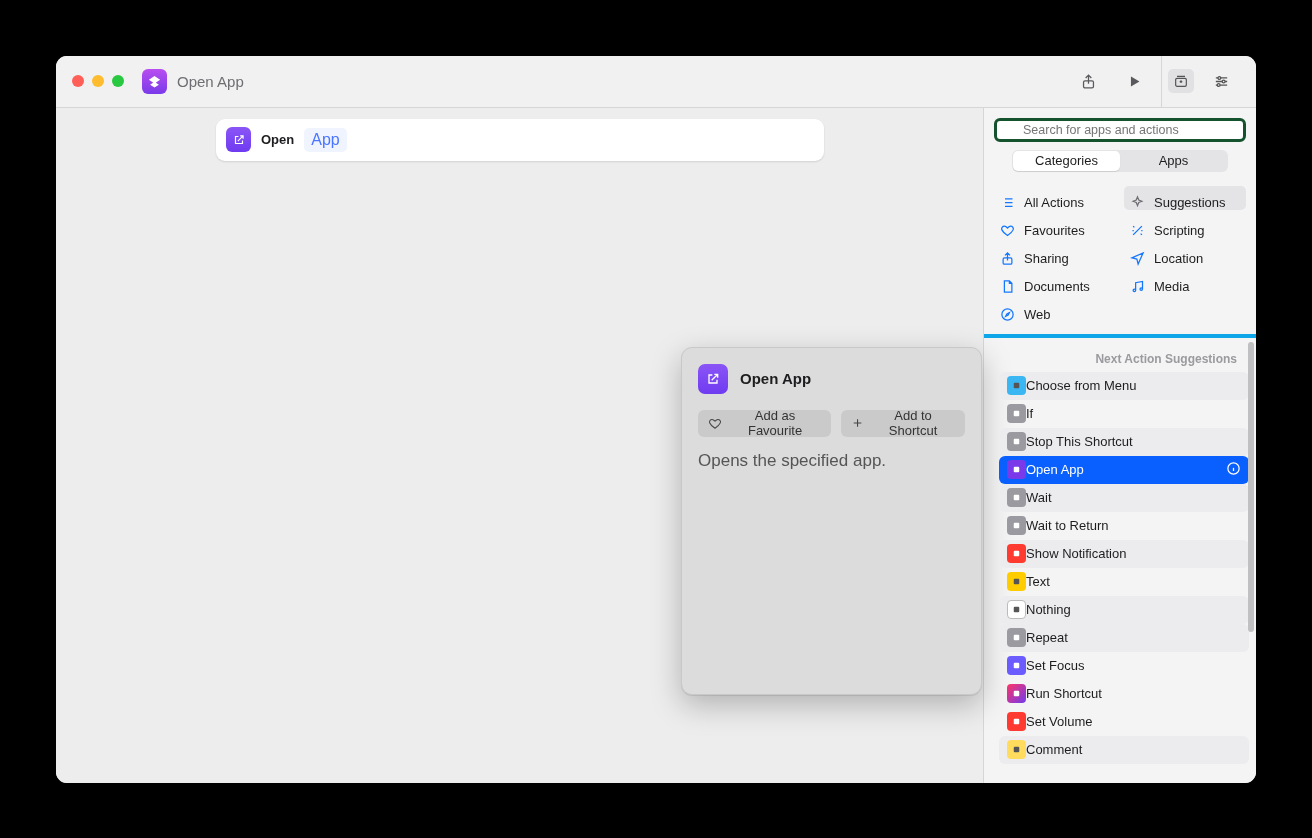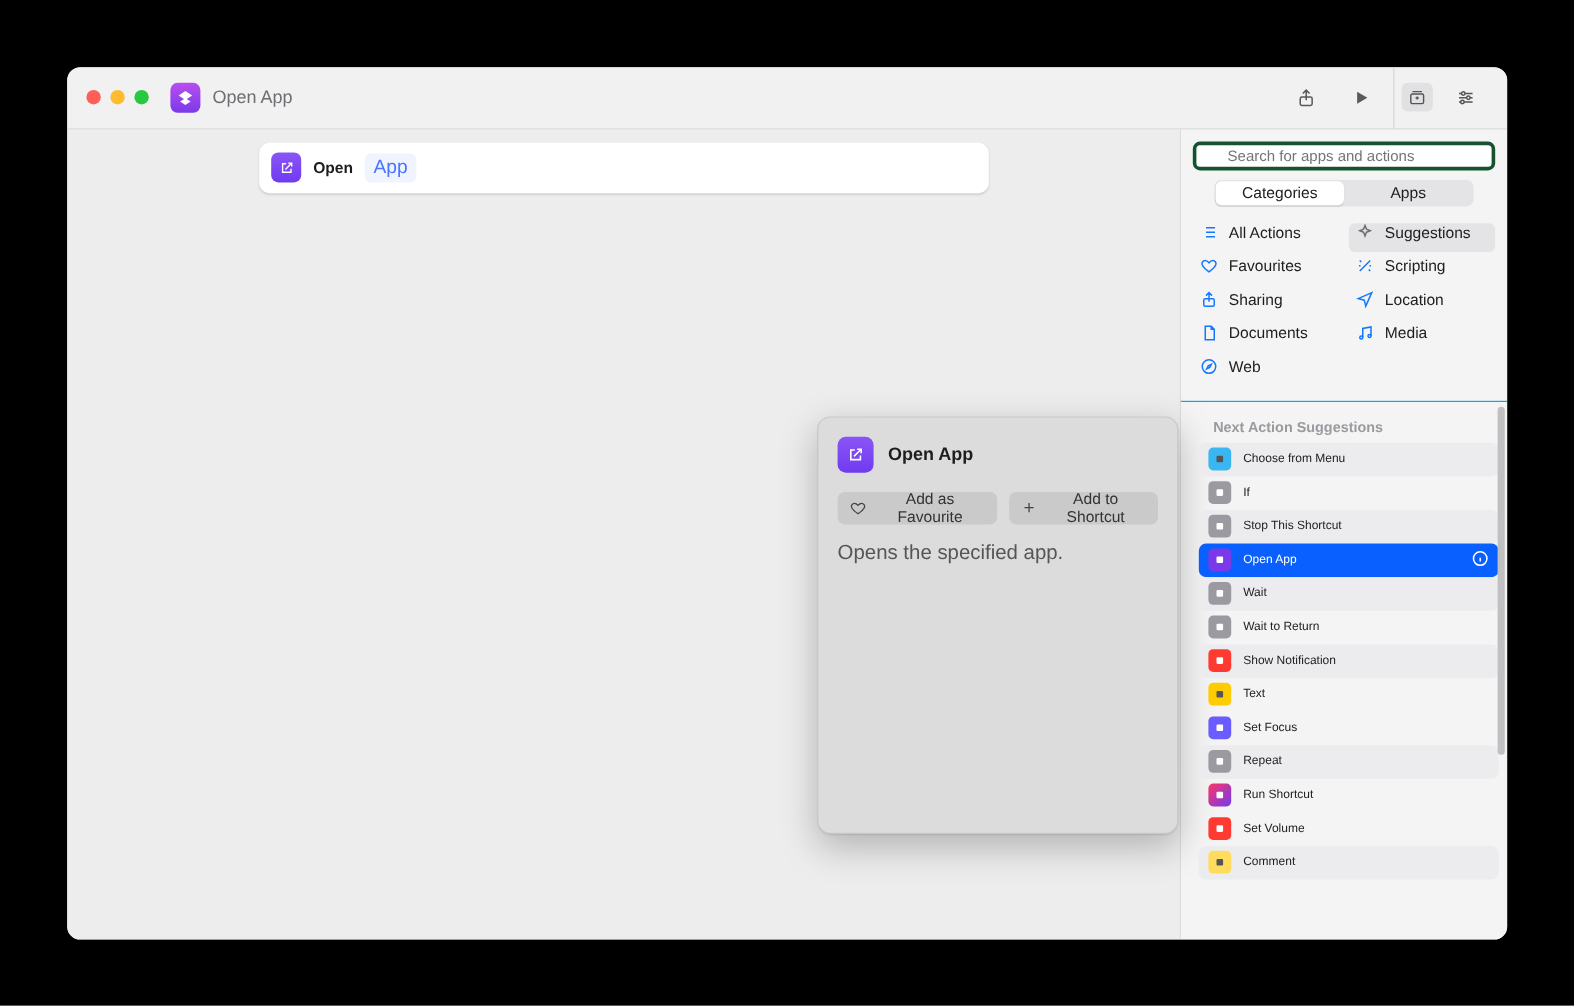--- a/index.html
+++ b/index.html
@@ -117,32 +117,32 @@
   .seg .seg-item {
     flex:1; display:flex; align-items:center; justify-content:center;
     font-size:13px; border-radius:5px;
   }
   .seg .seg-item.sel { background:#fff; box-shadow:0 1px 1px rgba(0,0,0,.1); font-weight:500;}
 
   .cats {
     display:grid; grid-template-columns: 1fr 1fr; gap:4px 8px;
     padding: 4px 10px 12px; font-size:13px;
   }
-  .cat { display:flex; align-items:flex-start; gap:9px; height:24px; padding:0 6px; border-radius:5px;}
+  .cat { display:flex; align-items:flex-end; gap:9px; height:24px; padding:0 6px; border-radius:5px;}
   .cat.sel { background:#e4e4e6; }
   .cat svg { width:15px; height:15px; }
   .cat .blue { color:#1477ff; }
   .cat .grey { color:#6e6e73; }
 
-  .sugg-wrap { border-top:1px solid #0ea5e9; flex:1; overflow:hidden; position:relative;}
+  .sugg-wrap { border-top:4px solid #0ea5e9; flex:1; overflow:hidden; position:relative;text-align:right;}
   .sugg-scroll { position:absolute; inset:0; overflow-y:auto; padding:10px 7px 10px 15px;}
   .sugg-header { color:#9a9a9f; font-size:12px; font-weight:600; padding:4px 12px 6px; }
   .sugg {
     height:28px; border-radius:6px; display:flex; align-items:center;
-    gap:10px; padding:0 8px; font-size:10px;
+    padding:0 8px; font-size:13px;
   }
   .sugg.alt { background:#ececee; }
   .sugg.sel { background:#0a60ff; color:#fff; }
   .sugg .ibox { width:19px; height:19px; border-radius:4px; display:flex; align-items:center; justify-content:center; flex-shrink:0;}
   .sugg .info { margin-left:auto; }
   .sugg .info svg{ width:15px; height:15px; }
   .sb-scrollbar {
     position:absolute; right:2px; top:4px; width:6px; height:290px;
     background:#c0c0c2; border-radius:3px;
   }
@@ -376,35 +376,43 @@
                 <span>Show Notification</span>
               </div>
               <div class="sugg">
                 <div class="ibox" style="background: rgb(255, 204, 0);">
                   <svg viewBox="0 0 24 24" width="11" height="11">
                     <rect x="6" y="6" width="12" height="12" rx="2" fill="#555"></rect>
                   </svg>
                 </div>
                 <span>Text</span>
               </div>
+              <div class="sugg alt">
+                <div class="ibox" style="background: rgb(255, 255, 255); border: 1px solid rgb(187, 187, 187);">
+                  <svg viewBox="0 0 24 24" width="11" height="11">
+                    <rect x="6" y="6" width="12" height="12" rx="2" fill="#555"></rect>
+                  </svg>
+                </div>
+                <span>Nothing</span>
+              </div>
+              <div class="sugg alt">
+                <div class="ibox" style="background: rgb(154, 154, 160);">
+                  <svg viewBox="0 0 24 24" width="11" height="11">
+                    <rect x="6" y="6" width="12" height="12" rx="2" fill="#fff"></rect>
+                  </svg>
+                </div>
+                <span>Repeat</span>
+              </div>
               <div class="sugg">
                 <div class="ibox" style="background: rgb(106, 92, 255);">
                   <svg viewBox="0 0 24 24" width="11" height="11">
                     <rect x="6" y="6" width="12" height="12" rx="2" fill="#fff"></rect>
                   </svg>
                 </div>
                 <span>Set Focus</span>
-              </div>
-              <div class="sugg alt">
-                <div class="ibox" style="background: rgb(154, 154, 160);">
-                  <svg viewBox="0 0 24 24" width="11" height="11">
-                    <rect x="6" y="6" width="12" height="12" rx="2" fill="#fff"></rect>
-                  </svg>
-                </div>
-                <span>Repeat</span>
               </div>
               <div class="sugg">
                 <div class="ibox" style="background: linear-gradient(135deg, rgb(255, 52, 101), rgb(113, 59, 240));">
                   <svg viewBox="0 0 24 24" width="11" height="11">
                     <rect x="6" y="6" width="12" height="12" rx="2" fill="#fff"></rect>
                   </svg>
                 </div>
                 <span>Run Shortcut</span>
               </div>
               <div class="sugg">

